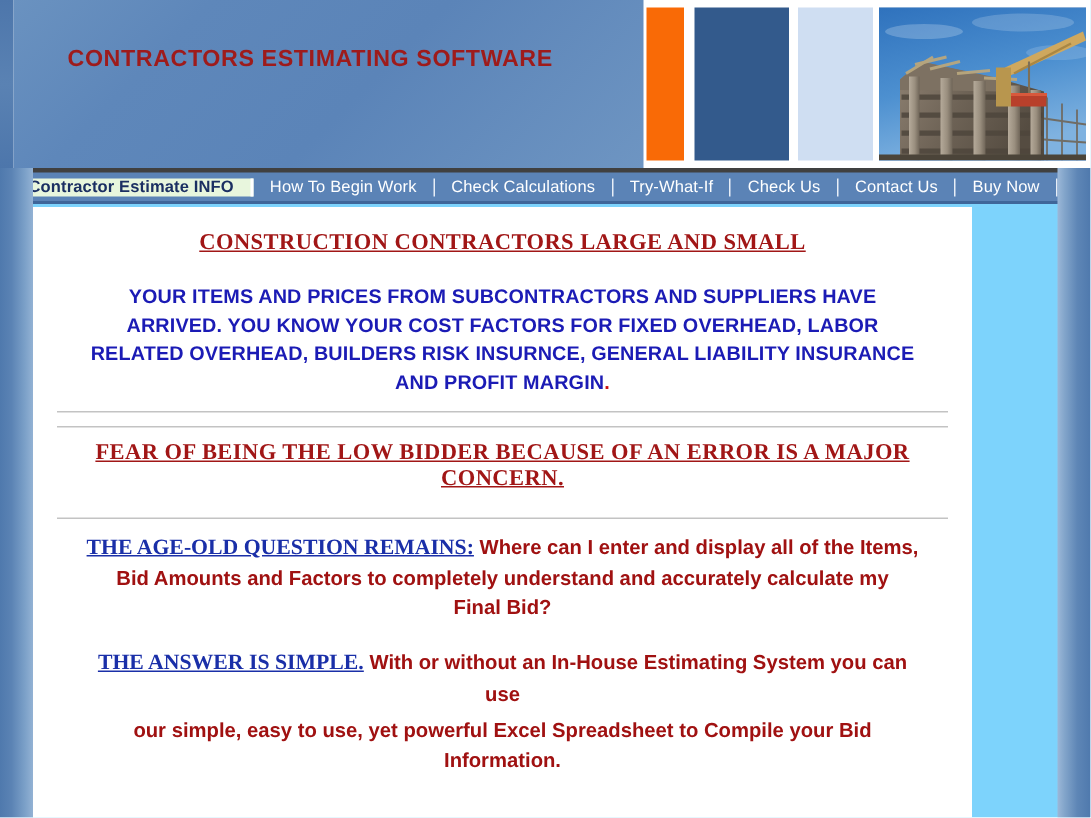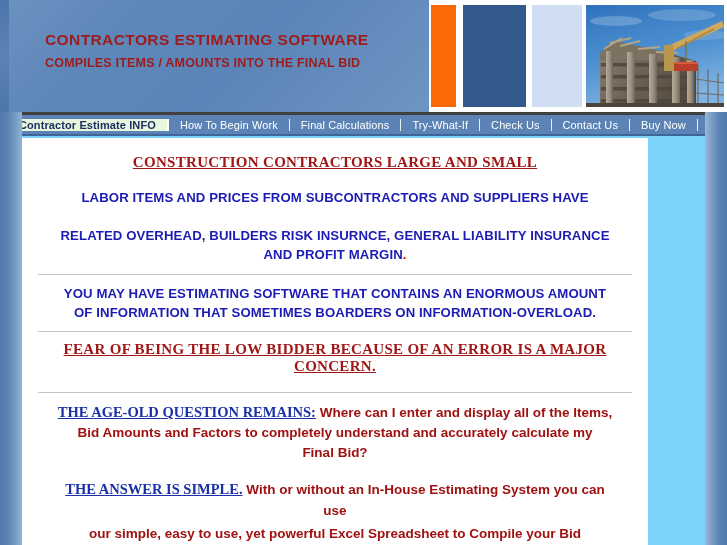--- a/index.html
+++ b/index.html
@@ -148,21 +148,20 @@
 </head>
 <body>
 
 <div id="page">
 
   <div id="banner">
     <div class="banner-edge"></div>
     <div class="banner-main">
       <div class="banner-title-block">
         <div class="banner-title">CONTRACTORS ESTIMATING SOFTWARE</div>
-        <div class="banner-sub">COMPILES ITEMS / AMOUNTS INTO THE FINAL BID</div>
       </div>
     </div>
 
     <div class="stripe orange"></div>
     <div class="stripe navy"></div>
     <div class="stripe pale"></div>
 
     <div class="photo">
       <svg viewBox="0 0 138 102" preserveAspectRatio="none" aria-hidden="true">
         <defs>
@@ -237,21 +236,21 @@
   </div>
 
   <div id="navbar">
     <div class="nav-item active">
       <span>Contractor Estimate INFO</span>
     </div>
     <div class="nav-item">
       <span>How To Begin Work</span>
     </div>
     <div class="nav-item">
-      <span>Final Calculations</span>
+      <span>Check Calculations</span>
     </div>
     <div class="nav-item">
       <span>Try-What-If</span>
     </div>
     <div class="nav-item">
       <span>Check Us</span>
     </div>
     <div class="nav-item">
       <span>Contact Us</span>
     </div>
@@ -262,32 +261,28 @@
   </div>
 
   <div class="gutter left"></div>
   <div class="gutter right"></div>
 
   <div id="content">
 
     <div class="h-serif-red">CONSTRUCTION  CONTRACTORS  LARGE  AND  SMALL</div>
 
     <div class="blue-block">
-      <span>LABOR ITEMS AND PRICES FROM SUBCONTRACTORS AND SUPPLIERS HAVE</span><br>
-      <br>
+      <span>YOUR ITEMS AND PRICES FROM SUBCONTRACTORS AND SUPPLIERS HAVE</span><br>
+      <span>ARRIVED.   YOU KNOW YOUR COST FACTORS FOR FIXED OVERHEAD, LABOR</span><br>
       <span>RELATED OVERHEAD, BUILDERS RISK INSURNCE, GENERAL LIABILITY  INSURANCE</span><br>
       <span>AND  PROFIT MARGIN</span><span class="red-dot">.</span>
     </div>
 
     <hr class="hr">
 
-    <div class="blue-block tight">
-      <span>YOU MAY HAVE ESTIMATING SOFTWARE THAT CONTAINS AN ENORMOUS AMOUNT</span><br>
-      <span>OF INFORMATION THAT SOMETIMES BOARDERS ON INFORMATION-OVERLOAD.</span>
-    </div>
 
     <hr class="hr">
 
     <div class="h-serif-red">FEAR OF BEING THE LOW BIDDER BECAUSE OF AN ERROR IS A MAJOR CONCERN.</div>
 
     <hr class="hr" style="margin-top:17px;">
 
     <div class="red-body" style="margin-top:9px;">
       <span class="serif-blue-lead">THE AGE-OLD QUESTION REMAINS:</span><span>   Where can I enter and display all of the Items,</span><br>
       <span>Bid Amounts and Factors to completely understand and accurately calculate my</span><br>

